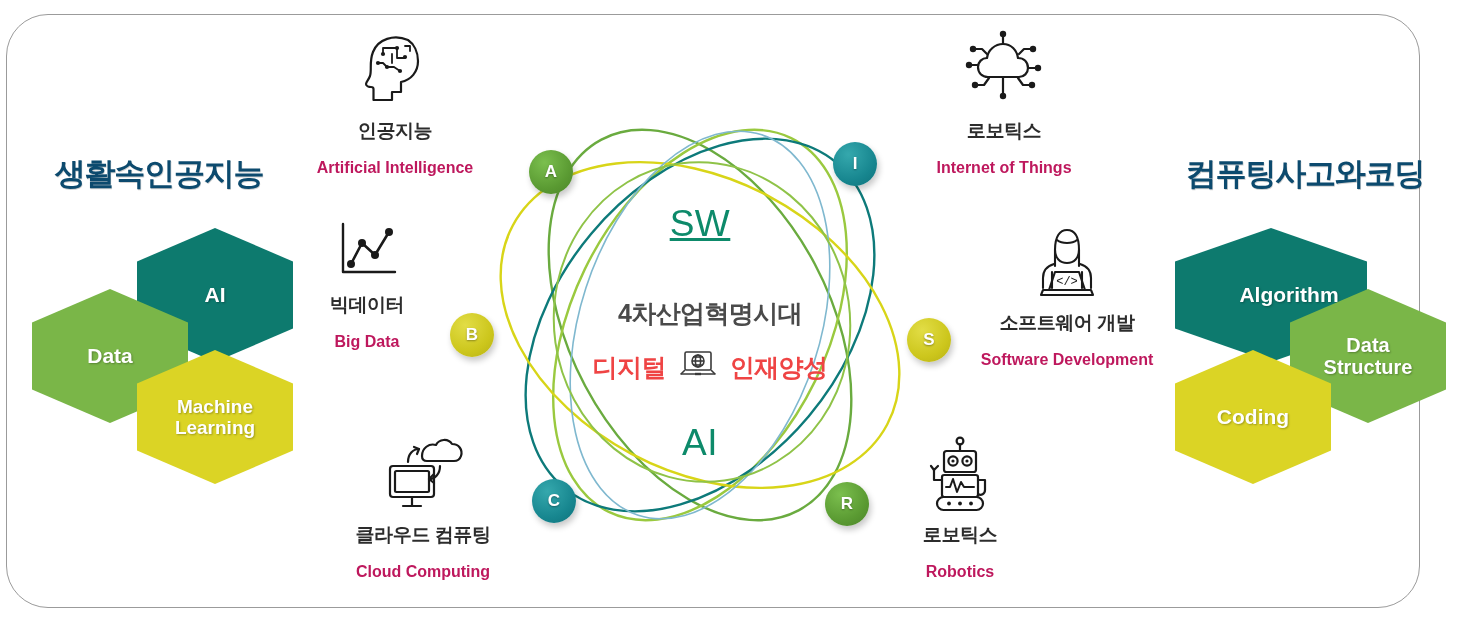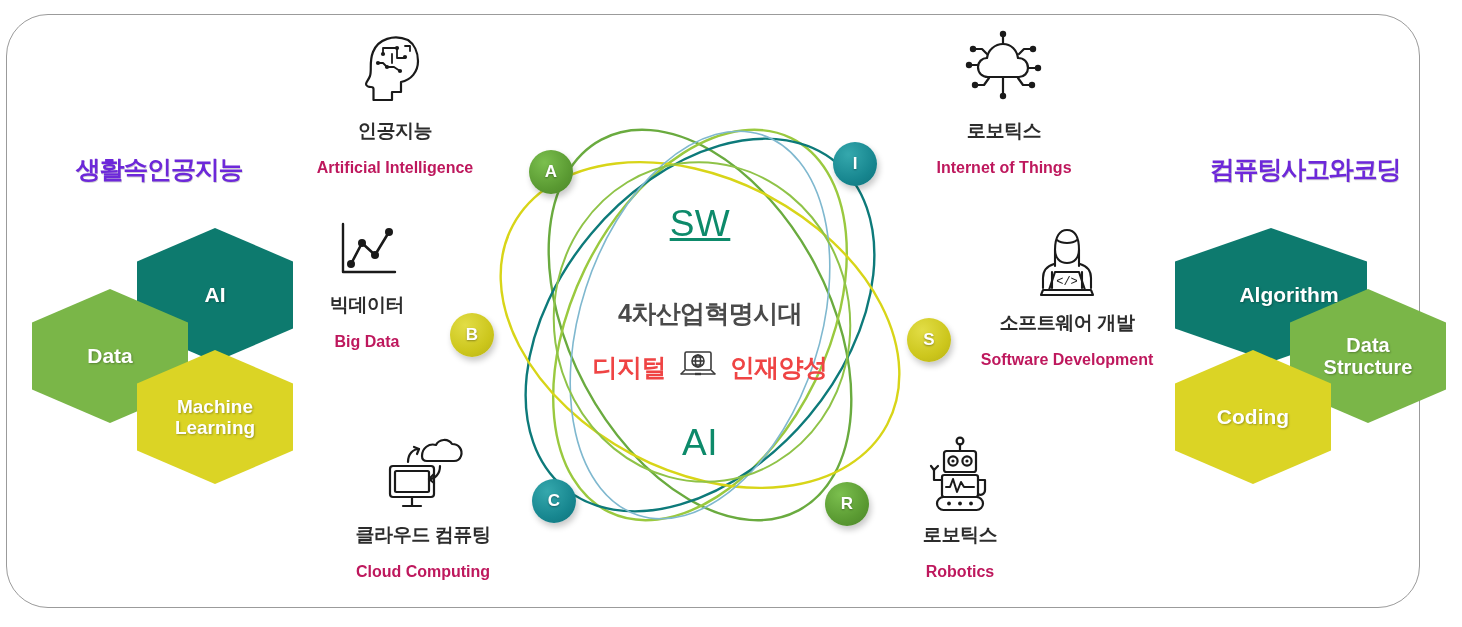--- a/index.html
+++ b/index.html
@@ -29,22 +29,22 @@
     height: 594px;
     border: 1.6px solid #9b9b9b;
     border-radius: 42px;
     box-sizing: border-box;
     background: #fff;
   }
   
   .section-title {
     position: absolute;
     font-weight: bold;
-    font-size: 25px;
-    color: #6d28d9;
+    font-size: 31px;
+    color: #0c4a6e;
     letter-spacing: -1.2px;
     white-space: nowrap;
     text-shadow: 0.6px 0.6px 0 rgba(0,0,0,0.18);
   }
   #title-left  { left: 24px;  top: 153px; width: 270px; text-align: center; }
   #title-right { left: 1164px; top: 153px; width: 282px; text-align: center; }
 
   
   .hex-cluster { position: absolute; }
   .hex {

